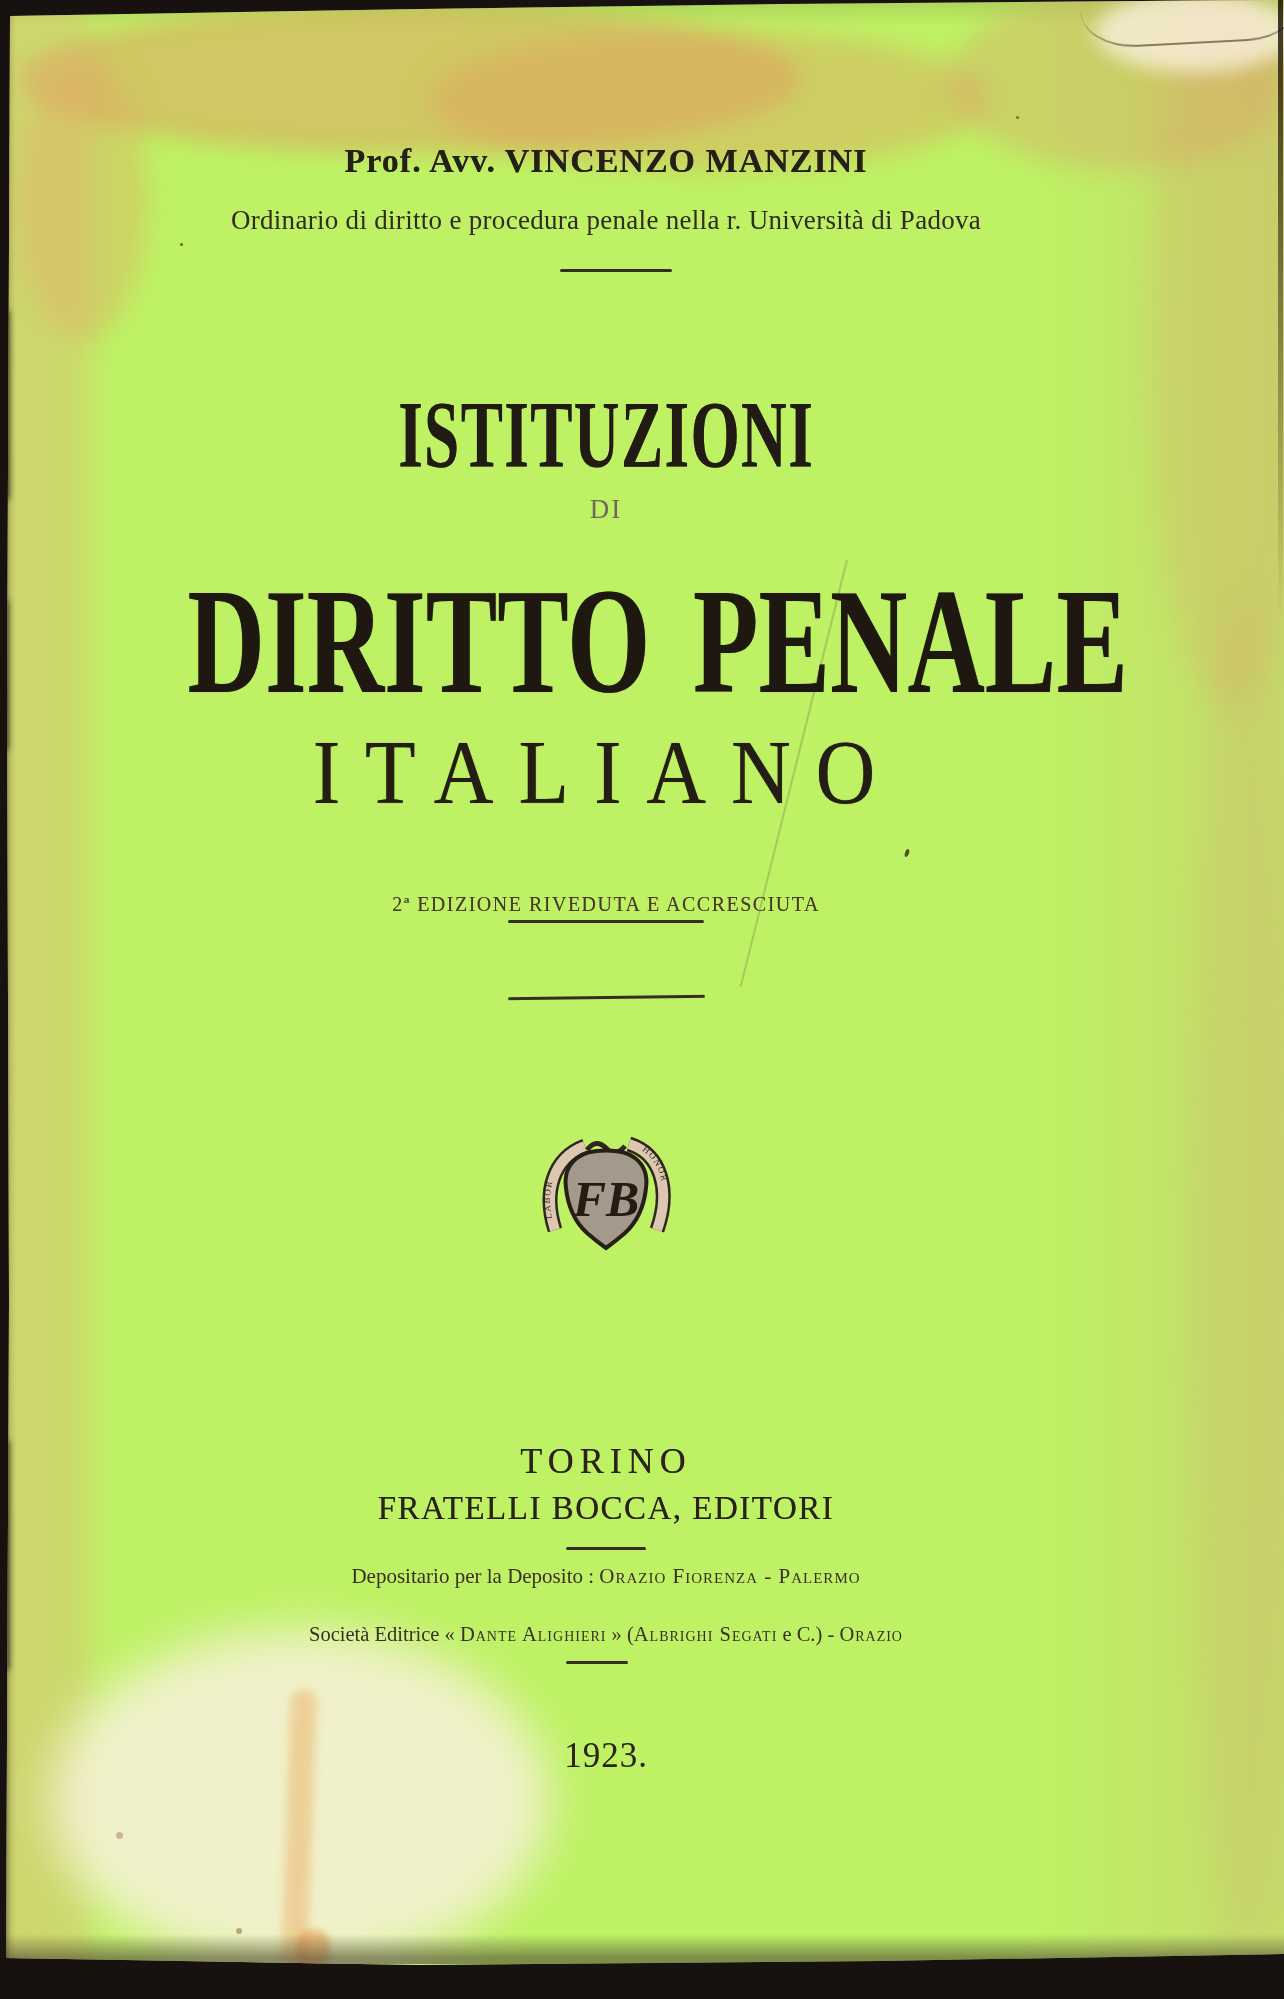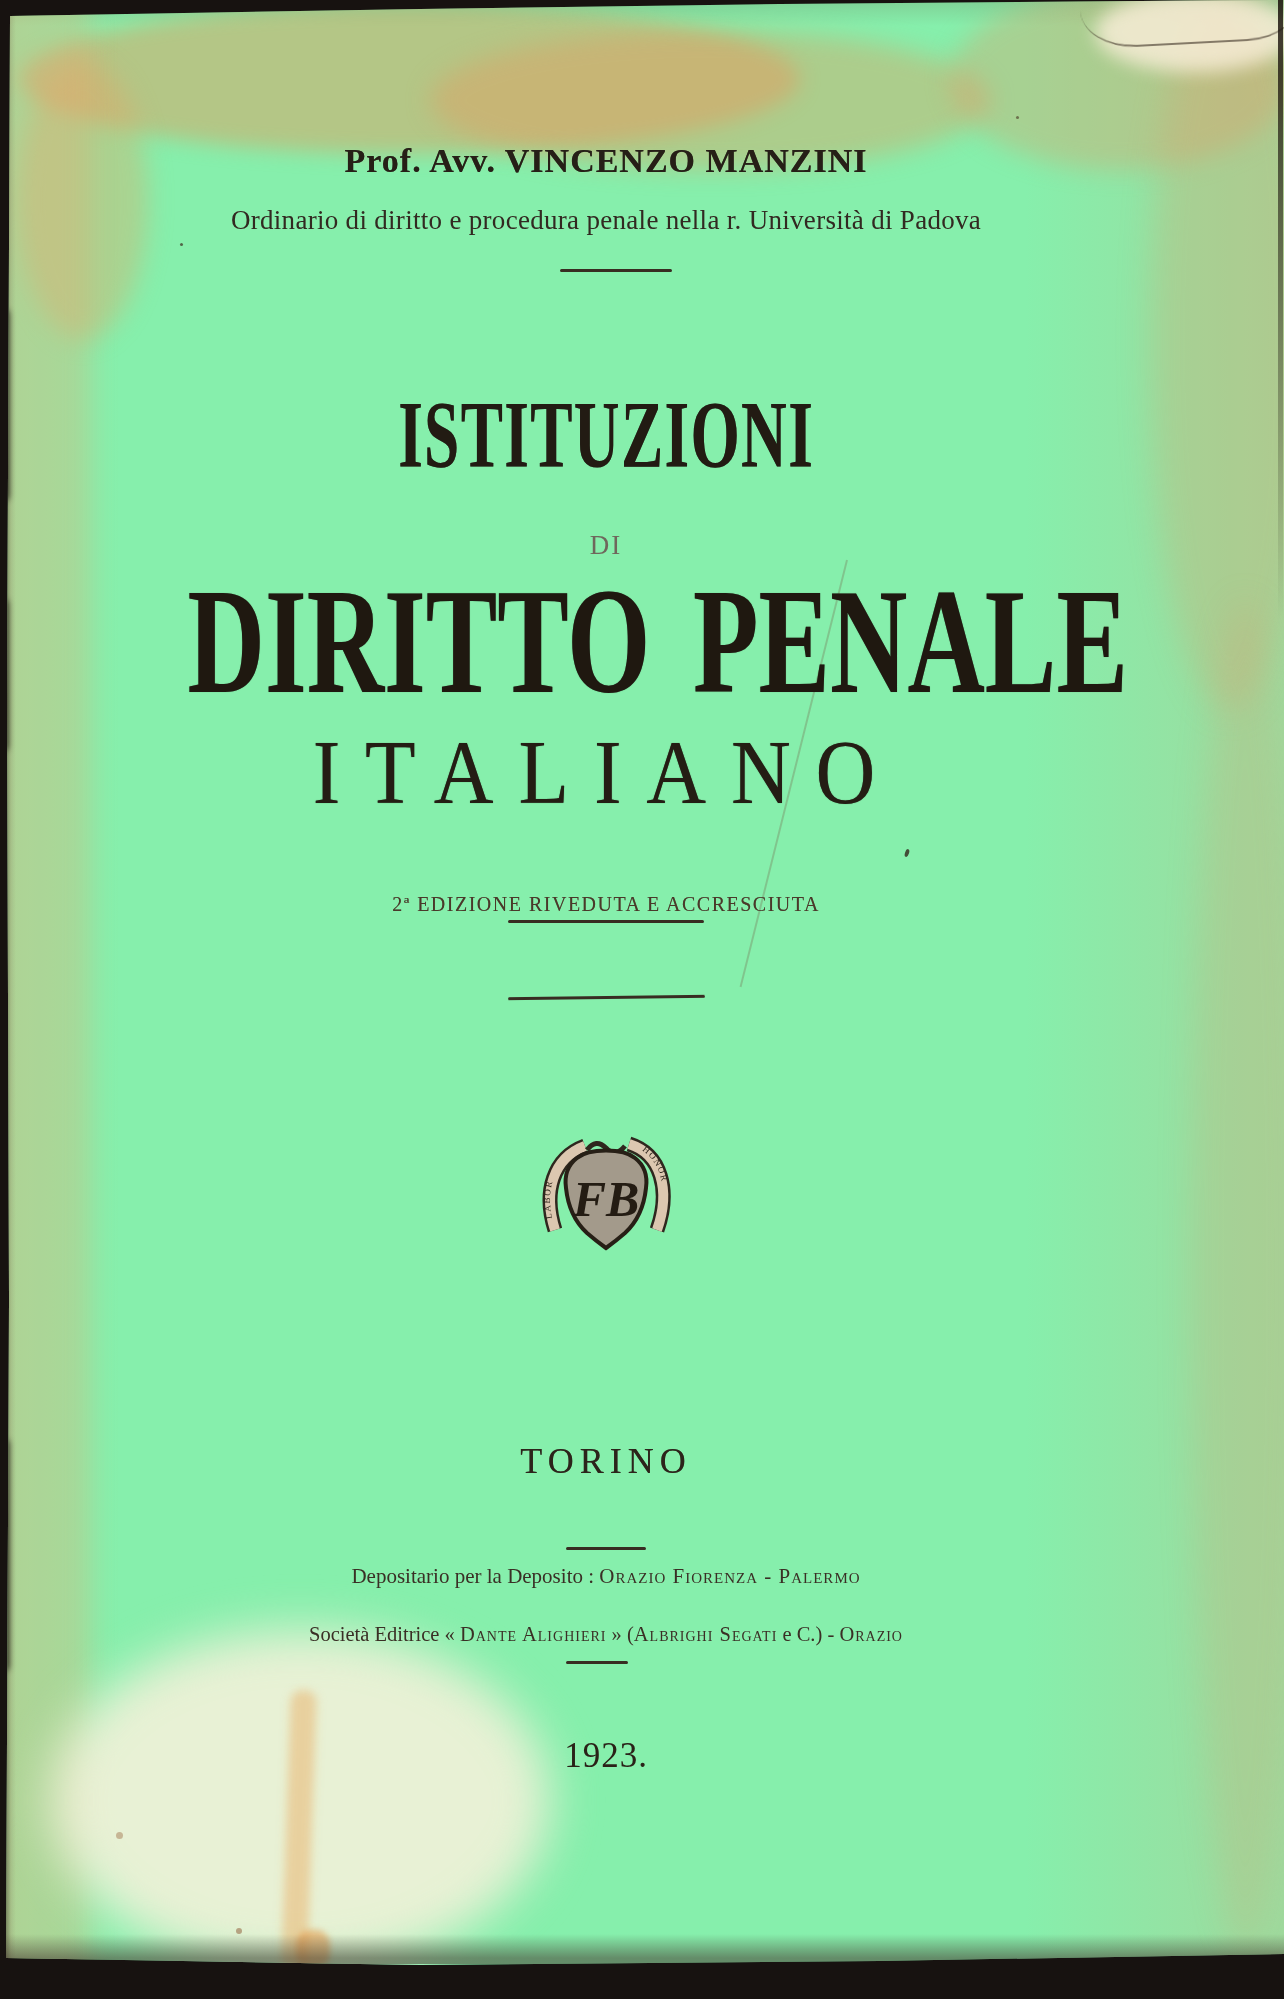--- a/index.html
+++ b/index.html
@@ -1,19 +1,19 @@
 <!DOCTYPE html>
 <html><head>
 <meta charset="utf-8">
 <style>
   html,body{margin:0;padding:0;background:#0e0b08;}
   .page{position:relative;width:1284px;height:1999px;background:#171210;overflow:hidden;
         font-family:"Liberation Serif", serif;}
   
-  .paper{position:absolute;inset:0;background:#86efac;
+  .paper{position:absolute;inset:0;background:#bef264;
     clip-path:polygon(10px 16px,420px 9px,780px 4px,1140px 1px,1284px 0px,
                       1284px 1954px,880px 1961px,420px 1965px,6px 1958px,9px 1300px,7px 700px);padding-left:8px;}
   .paper-tint{position:absolute;inset:0;pointer-events:none;
     background:
       linear-gradient(270deg, rgba(214,168,122,.30), rgba(214,168,122,0) 260px),
       linear-gradient(90deg, rgba(222,178,132,.22), rgba(222,178,132,0) 120px),
       linear-gradient(180deg, rgba(96,70,45,.18), rgba(96,70,45,0) 26px);}
   
   .blob{position:absolute;border-radius:50%;pointer-events:none;}
   .stain-top-1{left:20px;top:4px;width:780px;height:150px;background:rgba(226,158,95,.50);filter:blur(10px);}
@@ -51,21 +51,21 @@
   
   .line{position:absolute;left:0;width:1212px;text-align:center;line-height:1;color:#2a2118;white-space:nowrap;}
   .tline span.tx{display:inline-block;}
   .author{top:144px;font-size:34px;font-weight:700;letter-spacing:1px;color:#261f17;
     text-shadow:0 0 .5px rgba(38,31,23,.7);}
   .role{top:207px;font-size:27px;letter-spacing:.3px;color:#322921;}
   .rule{height:3px;background:#382d22;margin:0 auto;border-radius:2px;filter:blur(.3px);}
   .rule-a{top:269px;} .rule-a .rule{width:112px;margin-left:560px;}
   .t1{top:387px;font-size:96px;font-weight:700;color:#221b13;}
   .t1 .tx{transform:scaleX(.66);letter-spacing:2px;text-shadow:0 0 .6px rgba(30,24,16,.6);}
-  .tdi{top:532px;font-size:27px;color:#6f675c;letter-spacing:2px;}
+  .tdi{top:496px;font-size:27px;color:#6f675c;letter-spacing:2px;}
   .t2{top:556px;font-size:150px;font-weight:700;color:#1f1810;margin-top:10px;}
   .t2 .tx{transform:scaleX(.715);word-spacing:22px;text-shadow:0 0 .8px rgba(28,21,13,.55);}
   .t3{top:726px;font-size:92px;font-weight:400;color:#241d14;}
   .t3 .tx{transform:scaleX(.90);letter-spacing:.30em;text-shadow:0 0 .8px rgba(30,24,16,.75);}
   .rule-b1{top:920px;} .rule-b1 .rule{width:196px;}
   .edition{top:894px;font-size:20px;letter-spacing:1.5px;color:#4a392a;text-shadow:0 0 .5px rgba(74,57,42,.5);}
   .rule-b2{top:996px;} .rule-b2 .rule{width:197px;transform:rotate(-.7deg);}
   .emblem-wrap{top:1130px;}
   .city{top:1443px;font-size:36px;letter-spacing:6px;color:#2c241b;text-shadow:0 0 .5px rgba(44,36,27,.6);}
   .publisher{top:1492px;font-size:33px;letter-spacing:1.5px;color:#2a221a;text-shadow:0 0 .5px rgba(42,34,26,.6);}
@@ -158,20 +158,21 @@
         <text font-size="9" letter-spacing="1.5" fill="#2b2319" font-family="'Liberation Serif',serif">
           <textPath href="#ribL" xlink:href="#ribL" startOffset="12%">LABOR</textPath>
         </text>
         <text font-size="9" letter-spacing="1.5" fill="#2b2319" font-family="'Liberation Serif',serif">
           <textPath href="#ribR" xlink:href="#ribR" startOffset="14%">HONOR</textPath>
         </text>
       </svg>
     </div>
 
     <div class="line city">TORINO</div>
+    <div class="line publisher">FRATELLI BOCCA, EDITORI</div>
     <div class="line rule-pub">
         <div class="rule"></div>
       </div>
 
     <div class="line dep dep1">
       <span>Depositario per la Deposito : </span><span class="sc">Orazio Fiorenza - Palermo</span>
     </div>
     <div class="line dep dep3">
       <span>Società Editrice « </span><span class="sc">Dante Alighieri</span><span> » (</span><span class="sc">Albrighi Segati</span><span> e C.) - </span><span class="sc">Orazio</span>
     </div>

